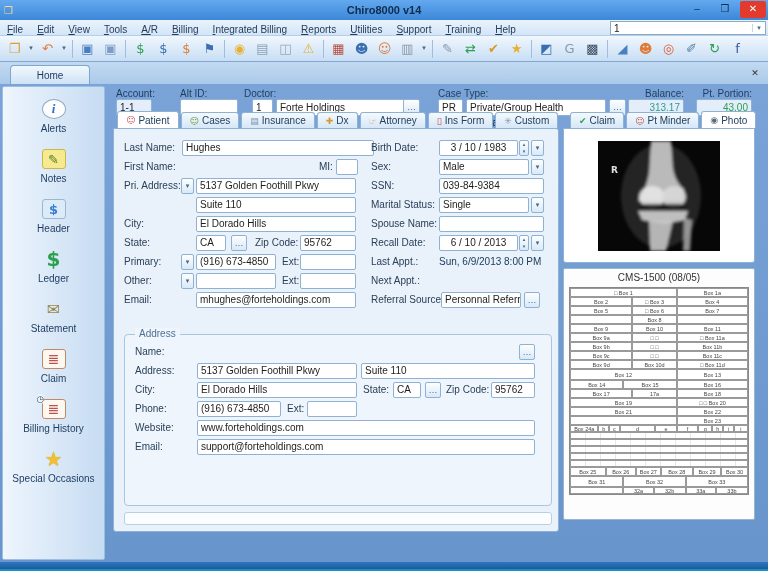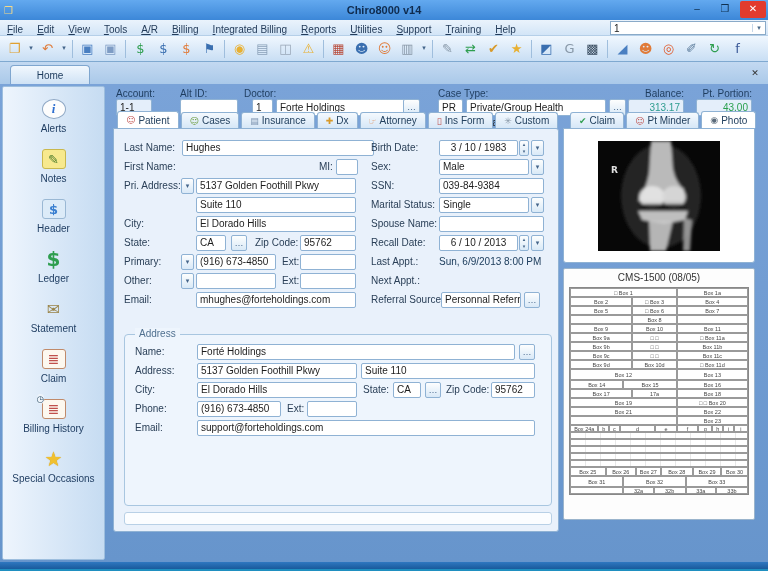--- a/index.html
+++ b/index.html
@@ -387,21 +387,20 @@
         <span class="inp" style="left:327px;width:80px">Personnal Referral :</span>
         <span class="dots-btn" style="left:410px;top:1px;height:16px;width:16px">…</span>
       </div>
     </div>
 
     <div class="groupbox">
       <span class="legend">Address</span>
       <div class="form-area" style="top:8px;width:428px">
         <div class="frow">
           <span class="fl" style="left:10px">Name:</span>
-          <span class="inp" style="left:72px;width:318px">Forté Holdings</span>
           <span class="dots-btn" style="left:394px;top:1px;height:16px;width:16px">…</span>
         </div>
         <div class="frow">
           <span class="fl" style="left:10px">Address:</span>
           <span class="inp" style="left:72px;width:160px">5137 Golden Foothill Pkwy</span>
           <span class="inp" style="left:236px;width:174px">Suite 110</span>
         </div>
         <div class="frow">
           <span class="fl" style="left:10px">City:</span>
           <span class="inp" style="left:72px;width:160px">El Dorado Hills</span>
@@ -409,20 +408,24 @@
           <span class="inp" style="left:268px;width:28px">CA</span>
           <span class="dots-btn" style="left:300px;top:1px;height:16px;width:16px">…</span>
           <span class="fl" style="left:321px">Zip Code:</span>
           <span class="inp" style="left:366px;width:44px">95762</span>
         </div>
         <div class="frow">
           <span class="fl" style="left:10px">Phone:</span>
           <span class="inp" style="left:72px;width:84px">(916) 673-4850</span>
           <span class="fl" style="left:162px">Ext:</span>
           <span class="inp" style="left:182px;width:50px"></span>
+        </div>
+        <div class="frow">
+          <span class="fl" style="left:10px">Website:</span>
+          <span class="inp" style="left:72px;width:338px">www.forteholdings.com</span>
         </div>
         <div class="frow">
           <span class="fl" style="left:10px">Email:</span>
           <span class="inp" style="left:72px;width:338px">support@forteholdings.com</span>
         </div>
       </div>
     </div>
     <div class="empty-strip"></div>
   </div>
 

